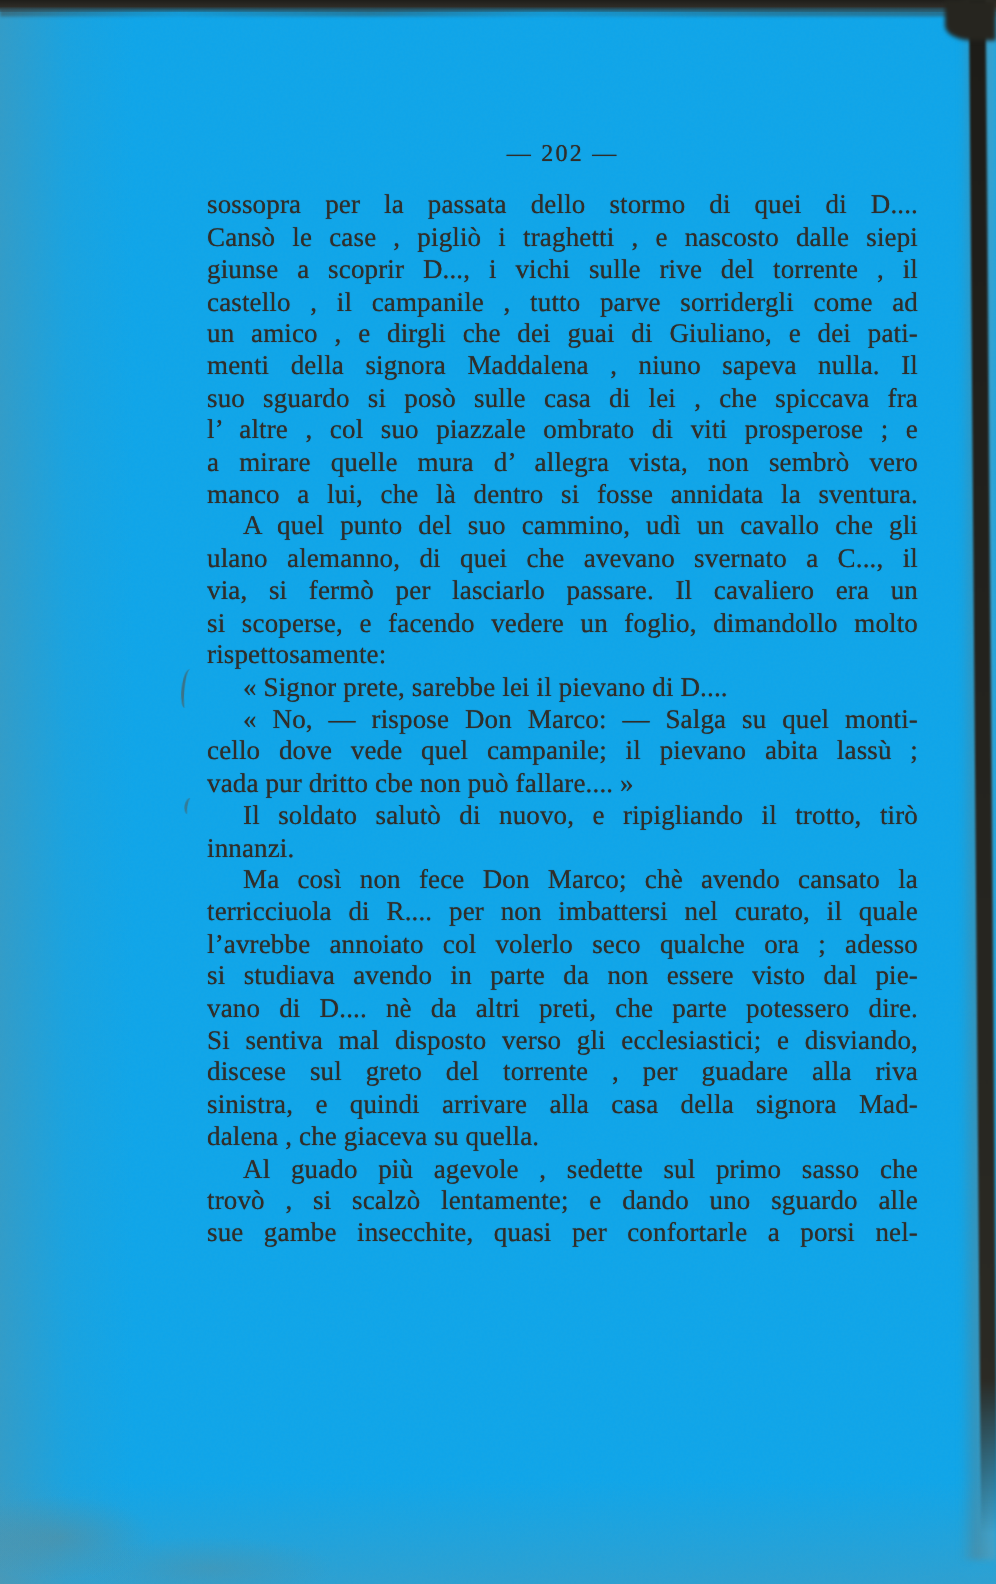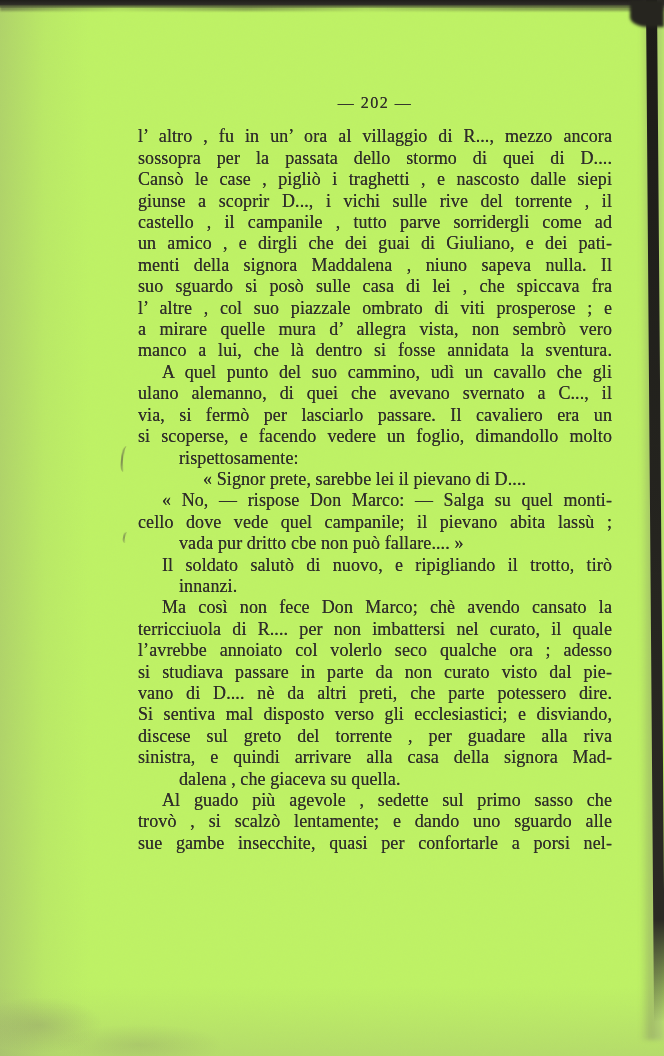--- a/index.html
+++ b/index.html
@@ -2,21 +2,21 @@
 <html><head>
 <meta charset="utf-8">
 <style>
   html, body { margin: 0; padding: 0; }
   body { width: 664px; height: 1056px; overflow: hidden; }
 
   .scan-page {
     position: relative;
     width: 664px;
     height: 1056px;
-    background: #bef264;
+    background: #0ea5e9;
     font-family: "Liberation Serif", "DejaVu Serif", serif;
     color: #302e2a;
     overflow: hidden;
   }
 
   
   .edge-top {
     position: absolute; left: 0; top: 0; width: 664px; height: 8px;
     background: linear-gradient(to bottom, #1f1e1a 0%, #2e2c27 55%, rgba(46,44,39,0.25) 100%);
     filter: blur(0.4px);
@@ -95,21 +95,21 @@
     font-size: 16px;
     letter-spacing: 1.5px;
     margin-bottom: 13px;
   }
   .para { margin: 0; }
   .line {
     text-align: justify;
     text-align-last: justify;
     white-space: normal;
   }
-  .line.no-fill { text-align-last: left; margin-left: 41px; }
+  .line.no-fill { text-align-last: left; }
   .line.indent { text-indent: 24px; }
 </style>
 </head>
 <body>
 
 <div class="scan-page">
 
   <svg class="noise" width="664" height="1056" xmlns="http://www.w3.org/2000/svg">
     <filter id="grain">
       <feTurbulence type="fractalNoise" baseFrequency="0.55" numOctaves="2" stitchTiles="stitch" result="t"></feTurbulence>
@@ -127,21 +127,20 @@
   <div class="edge-right"></div>
   <div class="corner-tr"></div>
 
   <div class="margin-mark-1"></div>
   <div class="margin-mark-2"></div>
 
   <div class="text-block">
     <div class="page-number">— 202 —</div>
     <div>
         <div class="para">
-          <div class="line">l’ altro , fu in un’ ora al villaggio di R..., mezzo ancora</div>
           <div class="line">sossopra per la passata dello stormo di quei di D....</div>
           <div class="line">Cansò le case , pigliò i traghetti , e nascosto dalle siepi</div>
           <div class="line">giunse a scoprir D..., i vichi sulle rive del torrente , il</div>
           <div class="line">castello , il campanile , tutto parve sorridergli come ad</div>
           <div class="line">un amico , e dirgli che dei guai di Giuliano, e dei pati-</div>
           <div class="line">menti della signora Maddalena , niuno sapeva nulla. Il</div>
           <div class="line">suo sguardo si posò sulle casa di lei , che spiccava fra</div>
           <div class="line">l’ altre , col suo piazzale ombrato di viti prosperose ; e</div>
           <div class="line">a mirare quelle mura d’ allegra vista, non sembrò vero</div>
           <div class="line">manco a lui, che là dentro si fosse annidata la sventura.</div>
@@ -162,21 +161,21 @@
           <div class="line no-fill">vada pur dritto cbe non può fallare.... »</div>
         </div>
         <div class="para">
           <div class="line indent">Il soldato salutò di nuovo, e ripigliando il trotto, tirò</div>
           <div class="line no-fill">innanzi.</div>
         </div>
         <div class="para">
           <div class="line indent">Ma così non fece Don Marco; chè avendo cansato la</div>
           <div class="line">terricciuola di R.... per non imbattersi nel curato, il quale</div>
           <div class="line">l’avrebbe annoiato col volerlo seco qualche ora ; adesso</div>
-          <div class="line">si studiava passare in parte da non curato visto dal pie-</div>
+          <div class="line">si studiava avendo in parte da non essere visto dal pie-</div>
           <div class="line">vano di D.... nè da altri preti, che parte potessero dire.</div>
           <div class="line">Si sentiva mal disposto verso gli ecclesiastici; e disviando,</div>
           <div class="line">discese sul greto del torrente , per guadare alla riva</div>
           <div class="line">sinistra, e quindi arrivare alla casa della signora Mad-</div>
           <div class="line no-fill">dalena , che giaceva su quella.</div>
         </div>
         <div class="para">
           <div class="line indent">Al guado più agevole , sedette sul primo sasso che</div>
           <div class="line">trovò , si scalzò lentamente; e dando uno sguardo alle</div>
           <div class="line">sue gambe insecchite, quasi per confortarle a porsi nel-</div>

